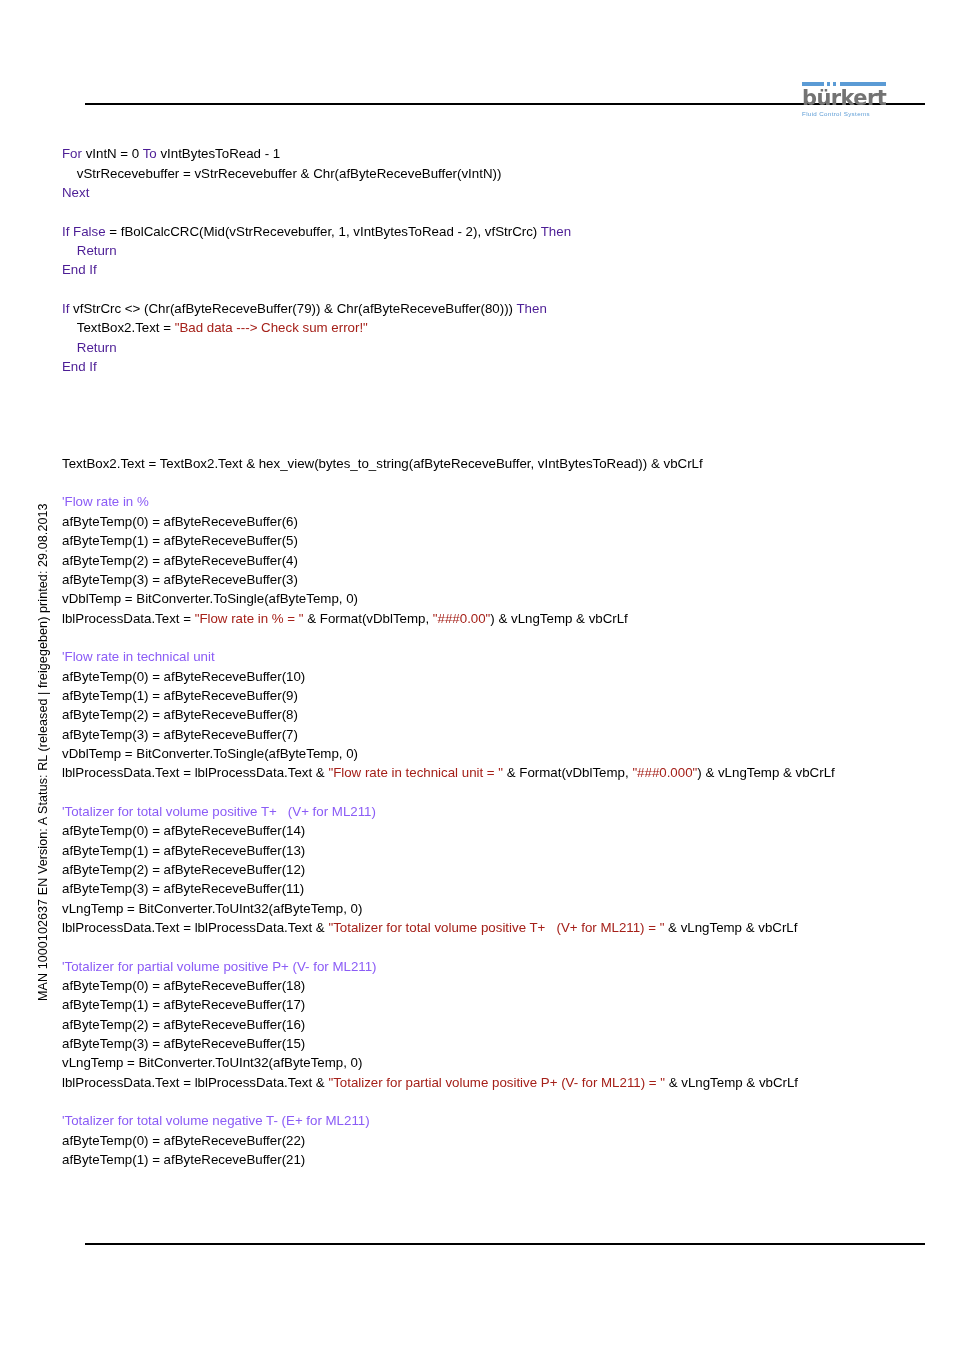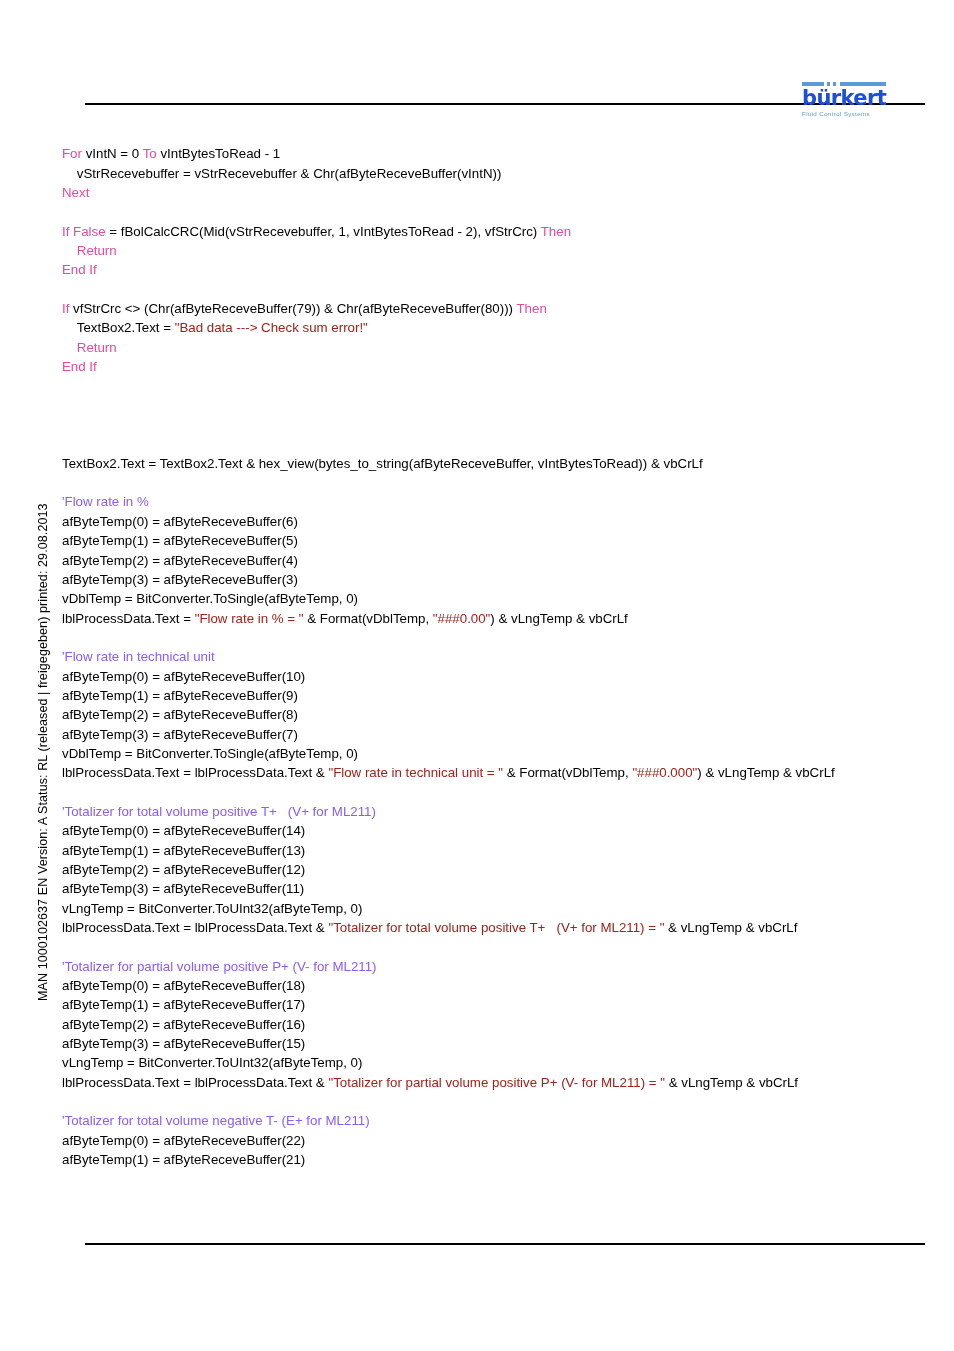--- a/index.html
+++ b/index.html
@@ -48,21 +48,21 @@
   #brand-logo .d1 { left: 0;    width: 22px; }
   #brand-logo .d2 { left: 25px; width: 3px; }
   #brand-logo .d3 { left = 0; }
   #brand-logo .d3 { left: 31px; width: 3px; }
   #brand-logo .d4 { left: 38px; width: 46px; }
   #brand-logo .logo-word {
     font-family: "DejaVu Sans", sans-serif;
     font-weight: bold;
     font-size: 21px;
     letter-spacing: -0.6px;
-    color: #1d4ed8;
+    color: #737373;
     line-height: 21px;
     margin-top: 1px;
   }
   #brand-logo .logo-tagline {
     font-family: "Liberation Sans", sans-serif;
     font-size: 6.2px;
     letter-spacing: 0.35px;
     color: #5b9bd5;
     margin-top: 1px;
   }
@@ -102,21 +102,21 @@
   }
   #code-block .ln {
     display: block;
     min-height: 19.35px;
     white-space: pre-wrap;
   }
   #code-block .blank {
     display: block;
     height: 19.35px;
   }
-  .kw   { color: #ec4899; }
+  .kw   { color: #4c1d95; }
   .str  { color: #a52019; }
   .cmt  { color: #8b5cf6; }
   .pl   { color: #000000; }
 </style>
 </head>
 <body>
 
 <div id="header-rule"></div>
 
 <div id="brand-logo">

